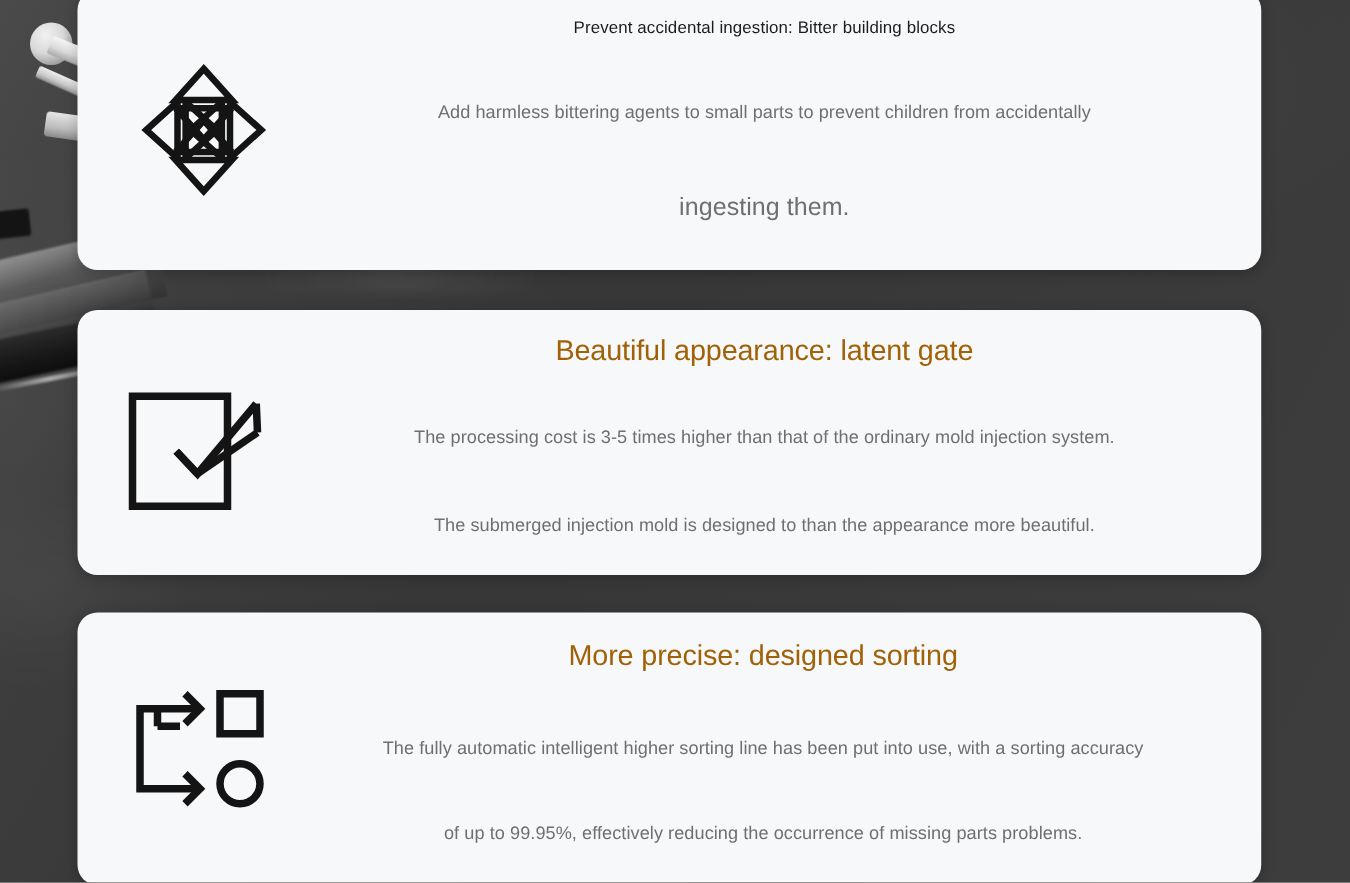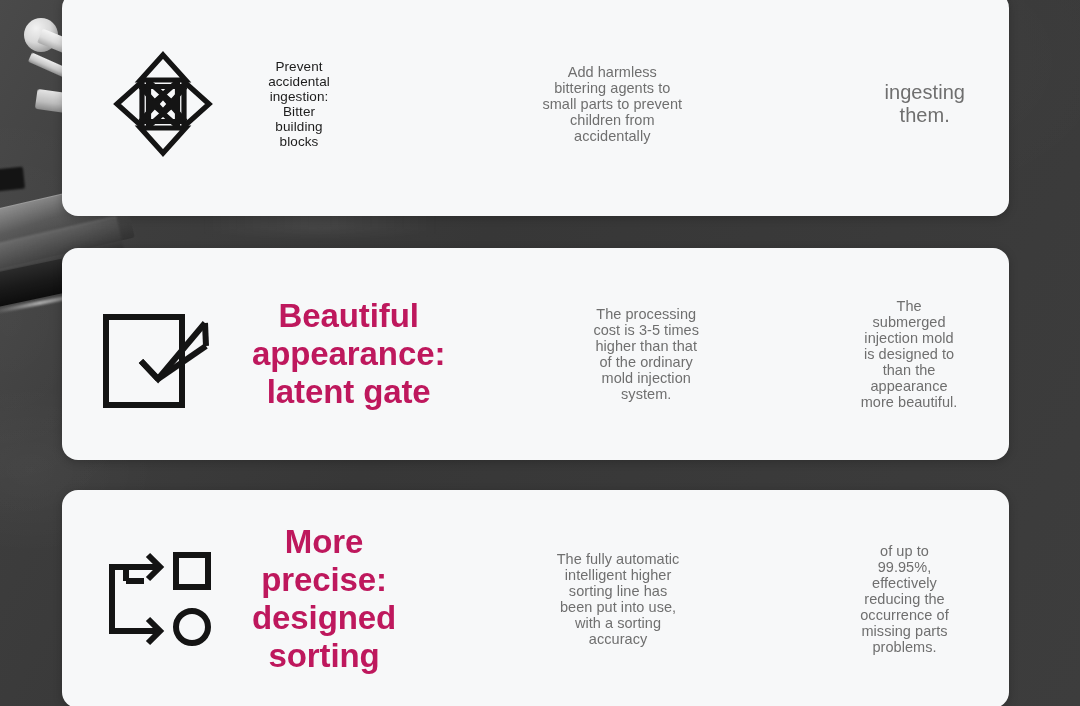--- a/index.html
+++ b/index.html
@@ -143,55 +143,55 @@
     width: 190px;
     display: flex;
     align-items: center;
     justify-content: center;
   }
   #card-1 .card-icon { padding-left: 6px; }
 
   .card-body {
     flex: 1 1 auto;
     display: flex;
-    flex-direction: row;
+    flex-direction: column;
     align-items: center;
     justify-content: center;
     text-align: center;
     padding-right: 40px;
   }
 
   
   .title-sm {
     font-size: 13.5px;
     font-weight: 400;
     color: #1c1c1c;
     letter-spacing: 0.1px;
     margin: 0;
   }
   .title-lg {
-    font-size: 33px;
-    font-weight: 700;
-    color: #be185d;
+    font-size: 23px;
+    font-weight: 400;
+    color: #a16207;
     letter-spacing: -0.1px;
     margin: 0;
   }
   .body-md {
     font-size: 14.5px;
     font-weight: 400;
     color: #6f6f6f;
     letter-spacing: 0.05px;
     margin: 12px;
   }
   .body-lg {
     font-size: 20px;
     font-weight: 400;
     color: #6f6f6f;
     letter-spacing: 0.05px;
-    margin: 0;
+    margin: 16px;
   }
 
   
   #card-1 .card-body { padding-right: 44px; }
   #card-1 .gap-a { height: 41px; }
   #card-1 .gap-b { height: 29px; }
 
   #card-2 .card-body { padding-right: 38px; }
   #card-2 .gap-a { height: 36px; }
   #card-2 .gap-b { height: 31px; }

